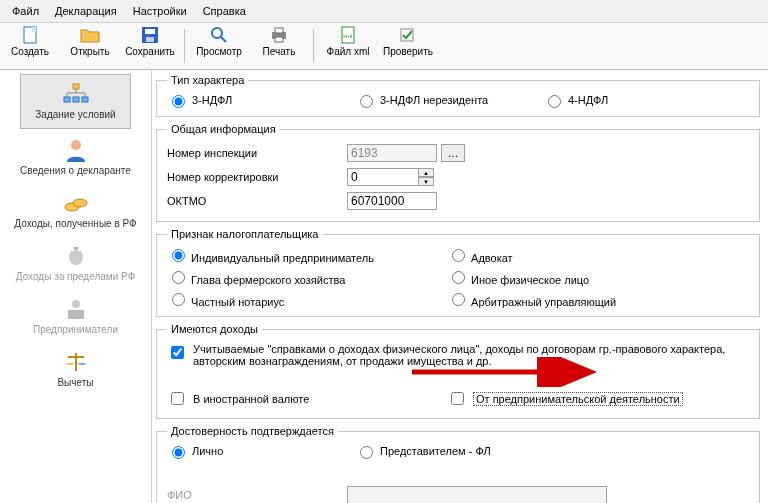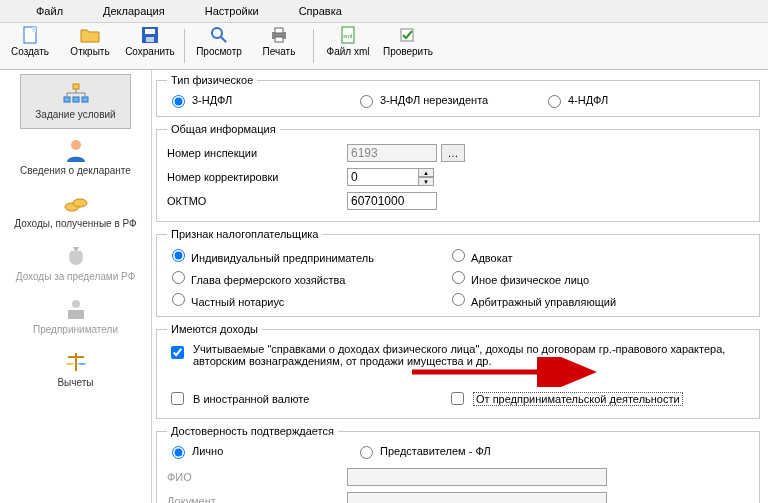--- a/index.html
+++ b/index.html
@@ -17,21 +17,20 @@
   .menubar {
     display: flex;
     gap: 4px;
     padding: 3px 6px;
     background: #f0f0f0;
     border-bottom: 1px solid #d0d0d0;
   }
   .menubar span {
     padding: 2px 6px;
     cursor: default;
-    margin-left: 24px;
   }
   .toolbar {
     display: flex;
     background: #f8f8f8;
     border-bottom: 1px solid #c0c0c0;
     padding: 2px 0;
   }
   .tb-group { display: flex; }
   .tb-sep {
     width: 1px;
@@ -283,21 +282,21 @@
             <path d="M14 12a4 2 0 008 0" fill="#6fb4f0"></path>
           </svg>
       </span>
       <span class="side-lbl">Вычеты</span>
     </div>
   </div>
 
   <div class="main">
 
     <fieldset>
-      <legend>Тип физическое</legend>
+      <legend>Тип характера</legend>
       <div class="radio-row">
         <label class="radio-cell">
             <input type="radio" name="dt" checked="" style="">
             <span>3-НДФЛ</span>
           </label>
         <label class="radio-cell">
             <input type="radio" name="dt" style="">
             <span>3-НДФЛ нерезидента</span>
           </label>
         <label class="radio-cell">
@@ -355,21 +354,21 @@
         </div>
         <div style="display:flex; align-items:center; gap:6px;">
           <input type="checkbox" style="">
           <span class="highlight-box">От предпринимательской деятельности</span>
         </div>
       </div>
     </fieldset>
 
     <fieldset>
       <legend>Достоверность подтверждается</legend>
-      <div class="radio-row" style="margin-bottom:6px;">
+      <div class="radio-row" style="margin-bottom:24px;">
         <label class="radio-cell">
             <input type="radio" name="au" checked="" style="">
             <span>Лично</span>
           </label>
         <label class="radio-cell wide">
             <input type="radio" name="au" style="">
             <span>Представителем - ФЛ</span>
           </label>
       </div>
       <div class="row">

